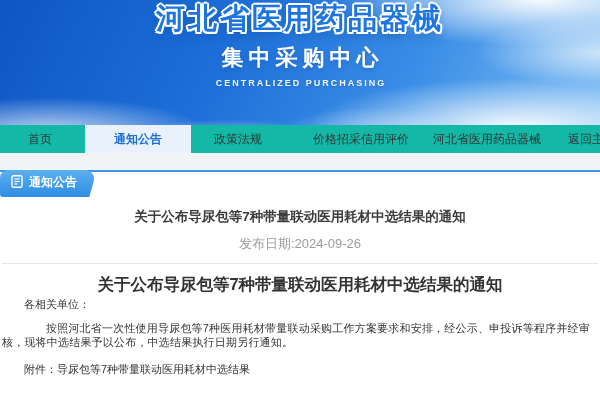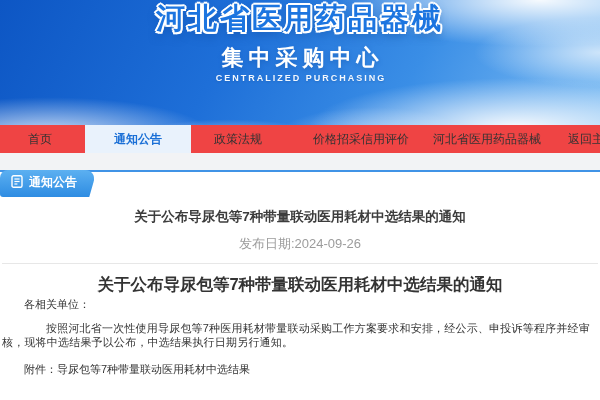--- a/index.html
+++ b/index.html
@@ -26,26 +26,26 @@
     text-shadow:
       -2px 0 0 #fff, 2px 0 0 #fff, 0 -2px 0 #fff, 0 2px 0 #fff,
       -1.5px -1.5px 0 #fff, 1.5px -1.5px 0 #fff, -1.5px 1.5px 0 #fff, 1.5px 1.5px 0 #fff,
       0 5px 8px rgba(13,70,150,.55);
   }
   .banner-sub {
     margin-top:7px; font-size:22px; font-weight:700; letter-spacing:5px; text-indent:5px;
     color:#ffffff; text-shadow:0 2px 4px rgba(20,80,160,.4);
   }
   .banner-en {
-    font-size:9px; font-weight:bold; letter-spacing:2px; text-indent:2px;
+    margin-top:5px; font-size:9px; font-weight:bold; letter-spacing:2px; text-indent:2px;
     color:#f2f8ff; text-shadow:0 1px 2px rgba(20,80,160,.4);
   }
 
   
-  .nav { height:28px; background:#ef4444; display:flex; align-items:stretch; font-size:12px; color:#333; }
+  .nav { height:28px; background:#14b8a6; display:flex; align-items:stretch; font-size:12px; color:#333; }
   .nav-item { display:flex; align-items:center; padding:0 15px; cursor:pointer; white-space:nowrap; }
   .nav-item.i0 { margin-left:13px; }
   .nav-item.active { background:#e9f2fc; color:#1a6fd6; font-weight:bold; padding:0 29px; margin-left:18px; }
   .nav-item.i2 { margin-left:8px; }
   .nav-item.i3 { margin-left:24px; padding:0 12px; }
   .nav-item.i4 { padding:0 12px; }
   .nav-item.i5 { margin-left:auto; margin-right:6px; }
 
   
   .gap-strip { height:17px; background:#f2f3f5; }

